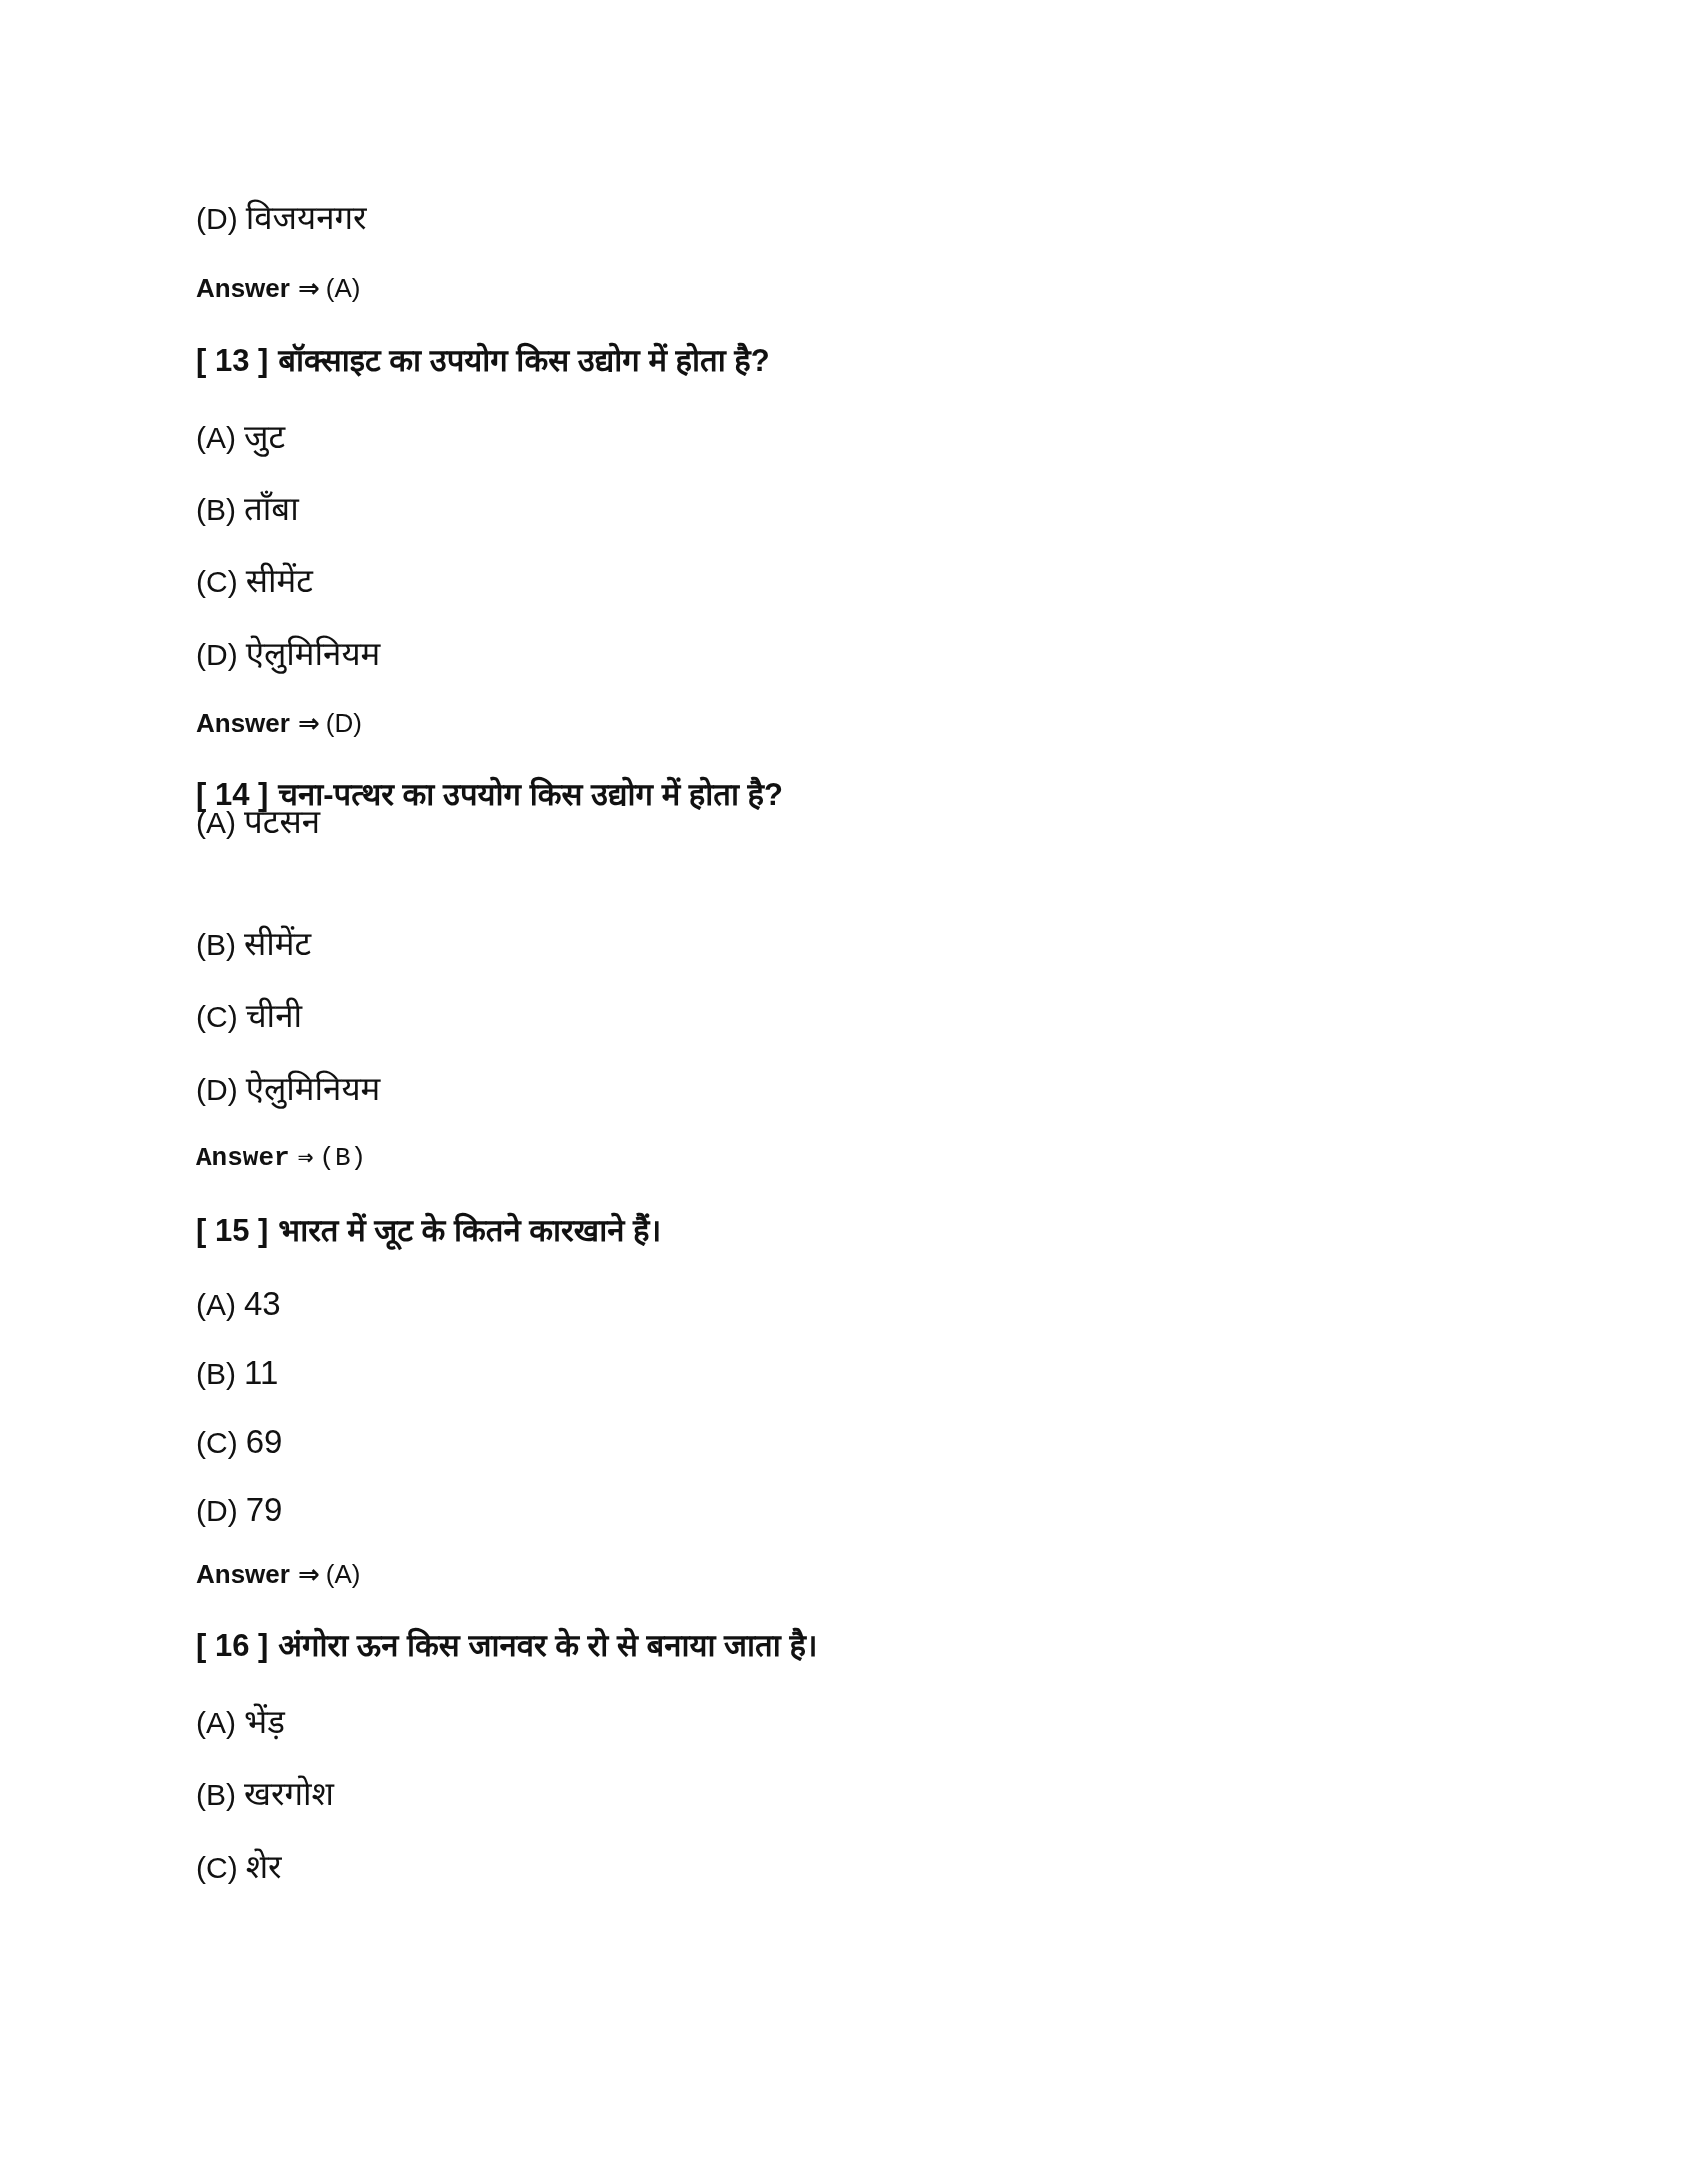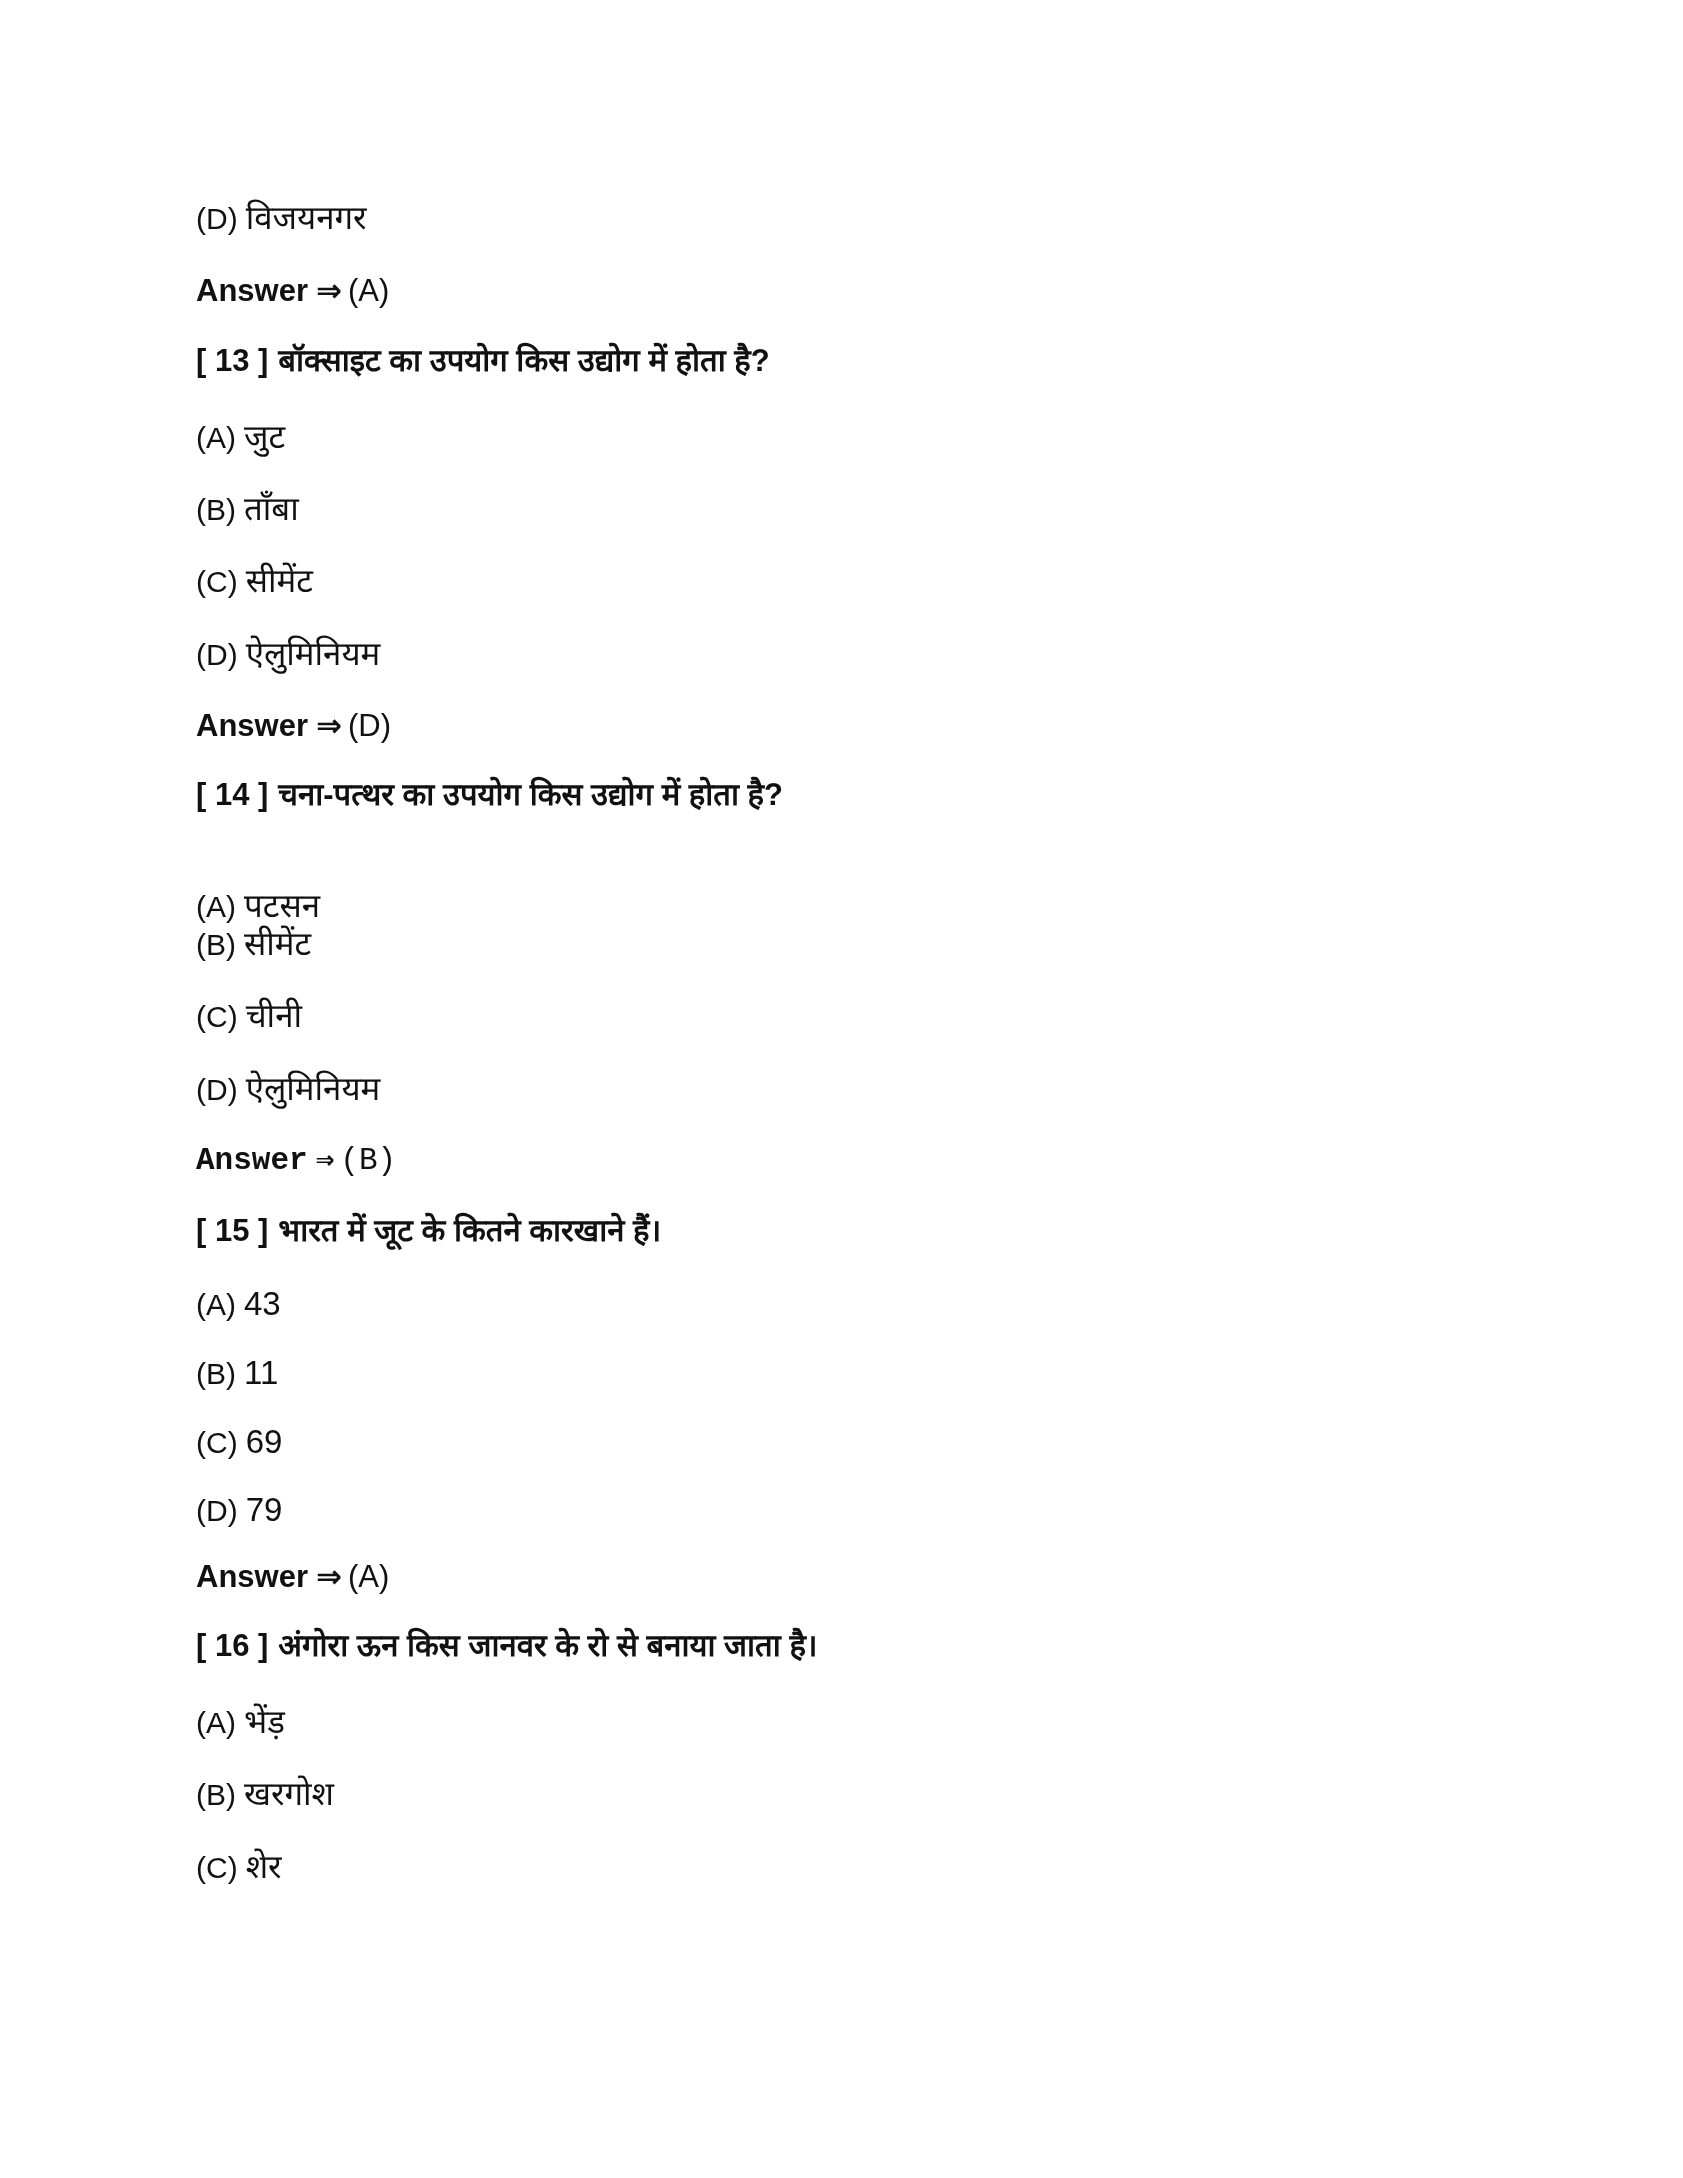--- a/index.html
+++ b/index.html
@@ -1,21 +1,21 @@
 <!DOCTYPE html>
 <html><head>
   <meta charset="utf-8">
   <style>
     html, body { margin: 0; padding: 0; background: #ffffff; }
     body { width: 1683px; height: 2178px; position: relative; overflow: hidden;
            font-family: "Liberation Sans", "DejaVu Sans", sans-serif; color: #111111; }
     .line { position: absolute; left: 196px; white-space: nowrap; line-height: 1; }
     .opt { font-size: 33px; font-weight: normal; }
     .opt .lbl { font-size: 30px; margin-right: 8px; }
-    .ans { font-size: 31px; }
+    .ans { font-size: 26px; }
     .ans .ans-word { font-weight: bold; }
     .ans .arrow { font-weight: bold; margin: 0 6px 0 8px; }
     .q { font-size: 31px; font-weight: bold; }
     .q .qnum { font-weight: bold; margin-right: 10px; }
   </style>
 </head>
 <body>
 
 <div class="line opt" style="top:201px;">
   <span class="lbl">(D)</span><span>विजयनगर</span>
@@ -39,21 +39,21 @@
 <div class="line opt" style="top:637px;">
   <span class="lbl">(D)</span><span>ऐलुमिनियम</span>
 </div>
 <div class="line ans" style="top:710px;">
   <span class="ans-word">Answer</span><span class="arrow">⇒</span><span>(D)</span>
 </div>
 
 <div class="line q" style="top:779px;">
   <span class="qnum">[ 14 ]</span><span>चना-पत्थर का उपयोग किस उद्योग में होता है?</span>
 </div>
-<div class="line opt" style="top:889px;text-align:right;">
+<div class="line opt" style="top:805px;text-align:right;">
   <span class="lbl">(A)</span><span>पटसन</span>
 </div>
 <div class="line opt" style="top:927px;">
   <span class="lbl">(B)</span><span>सीमेंट</span>
 </div>
 <div class="line opt" style="top:999px;">
   <span class="lbl">(C)</span><span>चीनी</span>
 </div>
 <div class="line opt" style="top:1072px;">
   <span class="lbl">(D)</span><span>ऐलुमिनियम</span>

